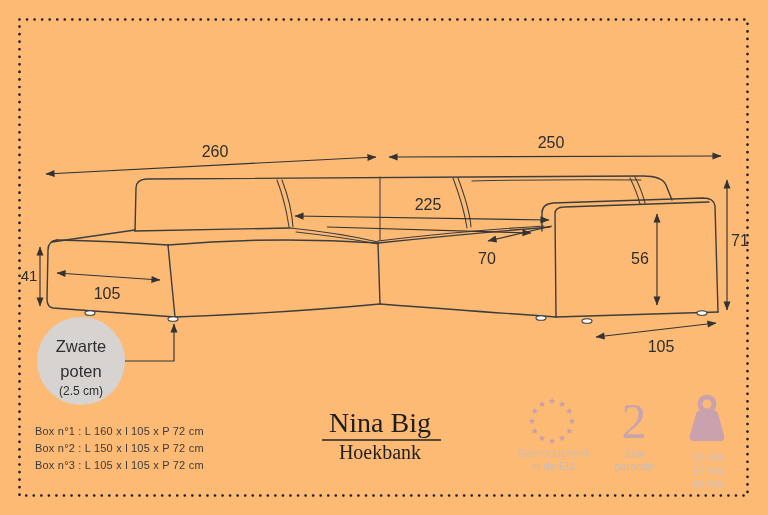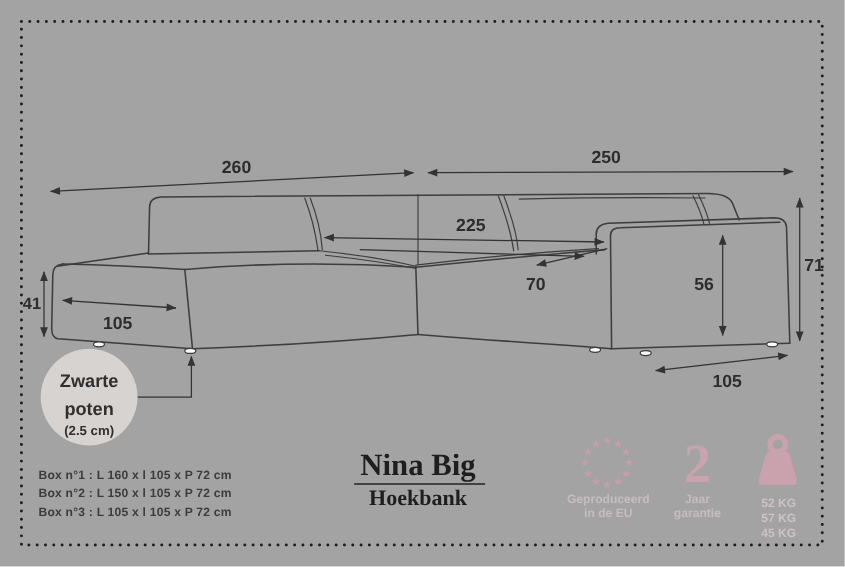--- a/index.html
+++ b/index.html
@@ -1,16 +1,16 @@
 <!DOCTYPE html>
 <html><head>
 <meta charset="utf-8">
 <style>
   html,body{margin:0;padding:0;background:#ffffff;}
-  .stage{position:relative;width:768px;height:515px;background:#a3a3a3;overflow:hidden;font-weight:bold;}
+  .stage{position:relative;width:768px;height:515px;background:#fdba74;overflow:hidden;}
   svg{position:absolute;left:0;top:0;}
   svg text{font-family:"Liberation Sans",sans-serif;fill:#2d2d2d;}
   .dim{font-size:16px;}
   .dim-s{font-size:15px;}
   .note1{font-size:16.5px;fill:#2f2f2f;}
   .note2{font-size:12px;fill:#2f2f2f;}
   .boxline{font-size:11px;fill:#3c3c3c;letter-spacing:.2px;}
   .title{font-family:"Liberation Serif",serif;font-size:28px;fill:#1e1e1e;}
   .subtitle{font-family:"Liberation Serif",serif;font-size:20px;fill:#1e1e1e;}
   .big2{font-family:"Liberation Serif",serif;font-size:50px;fill:#c9a3ae;}

